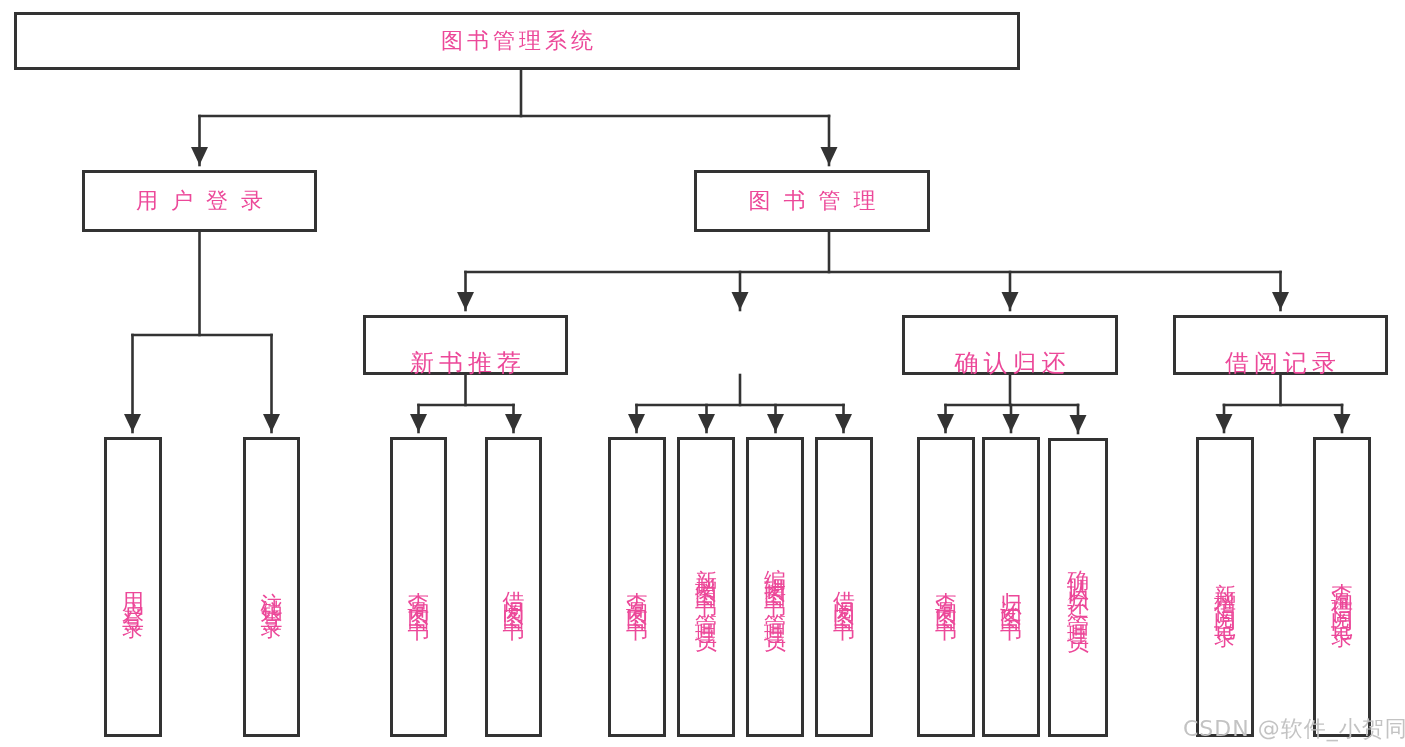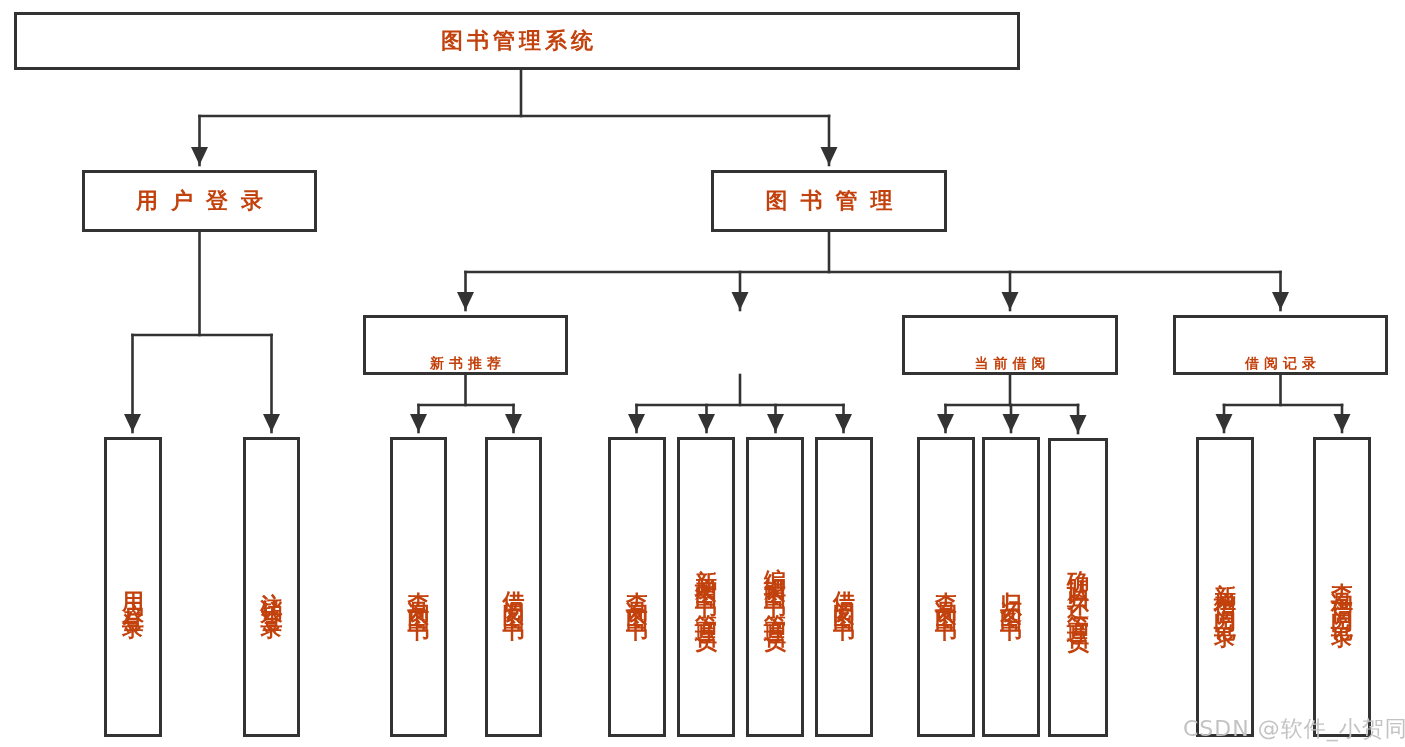--- a/index.html
+++ b/index.html
@@ -17,27 +17,26 @@
     width: 1405px; height: 747px;
   }
   .box {
     position: absolute;
     background: #ffffff;
     border: 3px solid #333333;
     box-sizing: border-box;
     display: flex;
     align-items: center;
     justify-content: center;
-    color: #c2410c;
-    font-weight: bold;
+    color: #ec4899;
   }
   .box .lbl { line-height: 1; white-space: nowrap; }
   .root-box .lbl  { font-size: 22px; letter-spacing: 4px;  padding-left: 4px; }
   .lvl2-box .lbl  { font-size: 22px; letter-spacing: 13px; padding-left: 13px; }
-  .lvl3-box .lbl  { font-size: 14px; letter-spacing: 5px;  padding-left: 5px; margin-top: 36px; }
+  .lvl3-box .lbl  { font-size: 24px; letter-spacing: 5px;  padding-left: 5px; margin-top: 36px; }
   .leaf-box .lbl {
     writing-mode: vertical-rl;
     text-orientation: mixed;
     font-size: 22px;
     letter-spacing: 9px;
     padding-top: 9px;
     white-space: nowrap;
   }
   .watermark {
     position: absolute;
@@ -104,29 +103,29 @@
     </g>
   </svg>
 
   <div class="box root-box" style="left:14px;top:12px;width:1006px;height:58px">
     <span class="lbl">图书管理系统</span>
   </div>
 
   <div class="box lvl2-box" style="left:82px;top:170px;width:235px;height:62px">
     <span class="lbl">用户登录</span>
   </div>
-  <div class="box lvl2-box" style="left:711px;top:170px;width:236px;height:62px">
+  <div class="box lvl2-box" style="left:694px;top:170px;width:236px;height:62px">
     <span class="lbl">图书管理</span>
   </div>
 
   <div class="box lvl3-box" style="left:363px;top:315px;width:205px;height:60px">
     <span class="lbl">新书推荐</span>
   </div>
   <div class="box lvl3-box" style="left:902px;top:315px;width:216px;height:60px">
-    <span class="lbl">当前借阅</span>
+    <span class="lbl">确认归还</span>
   </div>
   <div class="box lvl3-box" style="left:1173px;top:315px;width:215px;height:60px">
     <span class="lbl">借阅记录</span>
   </div>
 
   <div class="box leaf-box" style="left:104px;top:437px;width:58px;height:300px">
     <span class="lbl">用户登录</span>
   </div>
   <div class="box leaf-box" style="left:243px;top:437px;width:57px;height:300px">
     <span class="lbl">注销登录</span>

